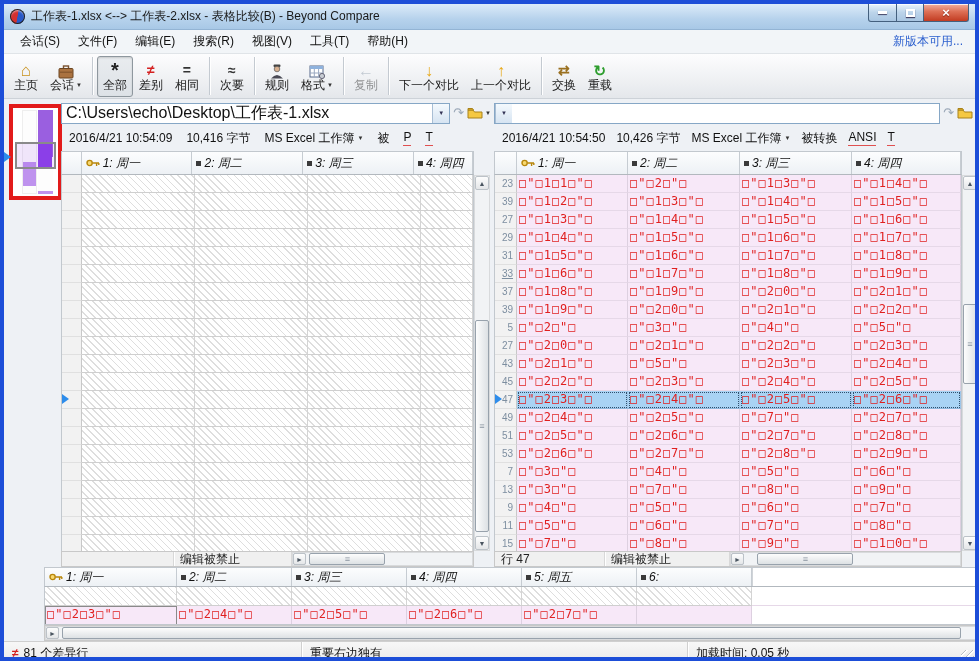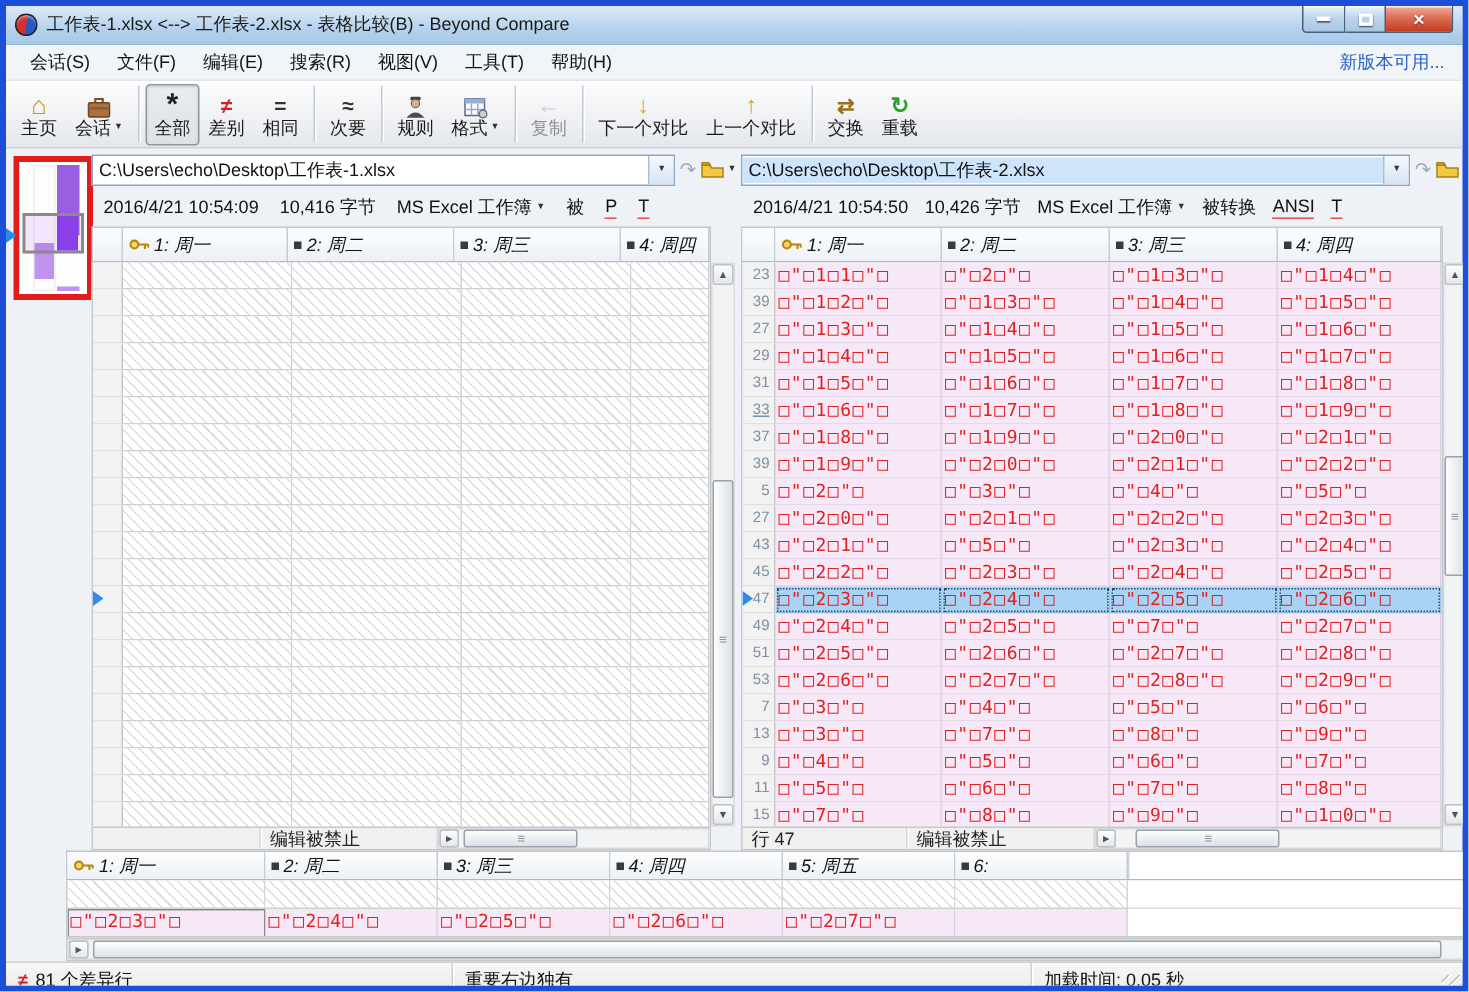--- a/index.html
+++ b/index.html
@@ -53,21 +53,21 @@
   .mcol-l .seg{position:absolute;left:0;width:100%;background:#bf93ee;}
   .mcol-r{position:absolute;left:25px;top:2px;width:15px;height:84px;background:#fdfdfd;}
   .mcol-r .seg1{position:absolute;left:0;top:0;width:100%;height:56%;background:#9a5fe0;}
   .mcol-r .seg2{position:absolute;left:0;bottom:0;width:100%;height:4%;background:#bf93ee;}
   .map-view{position:absolute;left:2px;top:34px;width:41px;height:27px;border:2px solid #8a8a8a;background:rgba(150,60,230,.12);}
   .map-view .vfill{position:absolute;right:2px;top:0;width:14px;height:100%;background:#8b3fe8;}
   .map-marker{position:absolute;left:-9px;top:44px;width:0;height:0;border:5px solid transparent;border-left:7px solid #2d8ceb;}
   
   .path-row{position:absolute;height:26px;display:flex;align-items:center;gap:3px;padding-top:2px;}
   .combo{flex:1;height:21px;background:#fff;border:1px solid #86a7c6;display:flex;align-items:center;min-width:0;}
-  .combo .ctxt{flex:1;font-size:12px;color:#111;padding:0 4px;white-space:nowrap;overflow:hidden;}
+  .combo .ctxt{flex:1;font-size:16px;color:#111;padding:0 4px;white-space:nowrap;overflow:hidden;}
   .combo.selected .ctxt{background:#cde4fb;}
   .combo .cdrop{width:17px;height:100%;border-left:1px solid #a9bed4;
     background:linear-gradient(#f4f9fd,#d6e4f2);display:flex;align-items:center;justify-content:center;font-size:6px;color:#335;}
   .mini{font-size:13px;color:#9aa8b8;line-height:20px;}
   .folder-wrap{display:flex;align-items:center;gap:2px;}
   
   .info-row{position:absolute;height:26px;display:flex;align-items:center;font-size:12px;color:#111;gap:14px;padding:0 8px;}
   .tok{white-space:nowrap;display:flex;align-items:center;gap:3px;}
   .tok.u{border-bottom:1px solid #e05050;padding-bottom:1px;}
   
@@ -255,21 +255,20 @@
       <svg width="16" height="12">
           <path d="M1 3 L6 3 L7.5 5 L15 5 L15 11 L1 11 Z" fill="#f5c842" stroke="#a8821a"></path>
           <path d="M1 3 L1 1.5 L5.5 1.5 L6.5 3 Z" fill="#e8b830" stroke="#a8821a"></path>
         </svg>
       <span class="ddarrow">▼</span>
     </span>
   </div>
 
   <div class="path-row" style="left:490px;top:95px;width:487px;">
     <div class="combo selected">
-      <span class="ctxt">C:\Users\echo\Desktop\工作表-2.xlsx</span>
       <span class="cdrop">▼</span>
     </div>
     <span class="mini">↷</span>
     <span class="folder-wrap">
       <svg width="16" height="12">
           <path d="M1 3 L6 3 L7.5 5 L15 5 L15 11 L1 11 Z" fill="#f5c842" stroke="#a8821a"></path>
           <path d="M1 3 L1 1.5 L5.5 1.5 L6.5 3 Z" fill="#e8b830" stroke="#a8821a"></path>
         </svg>
       <span class="ddarrow">▼</span>
     </span>

